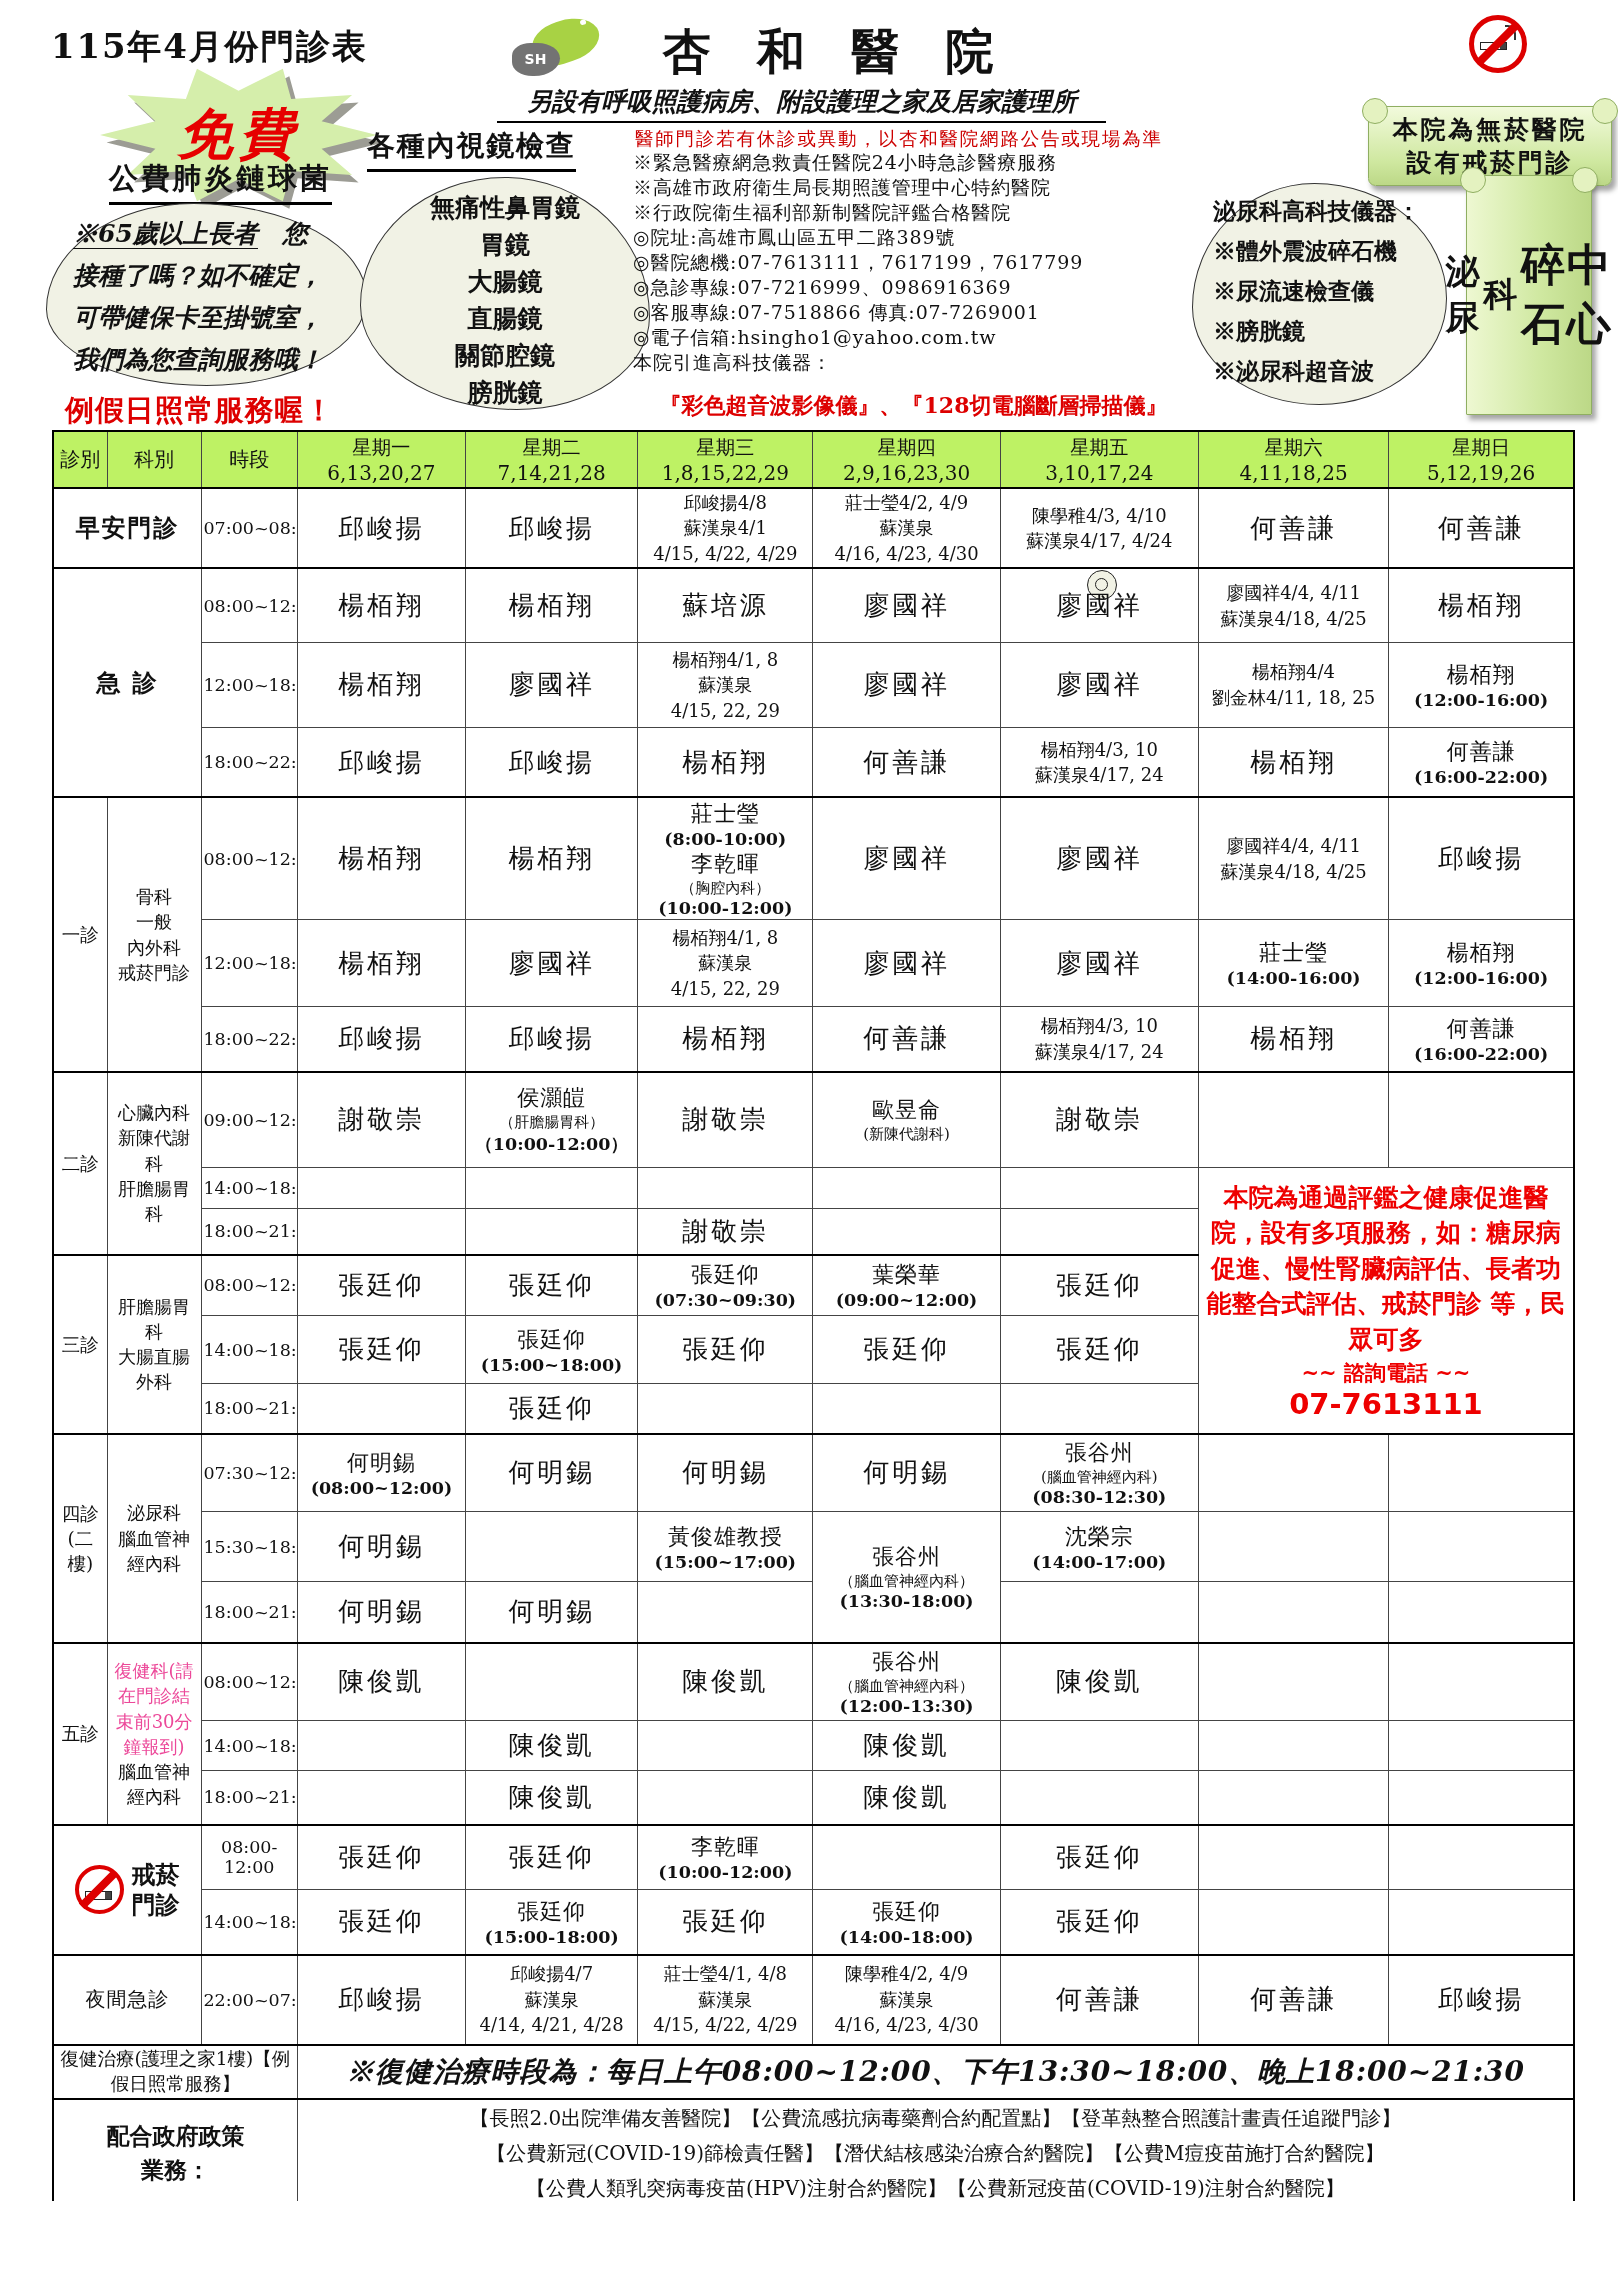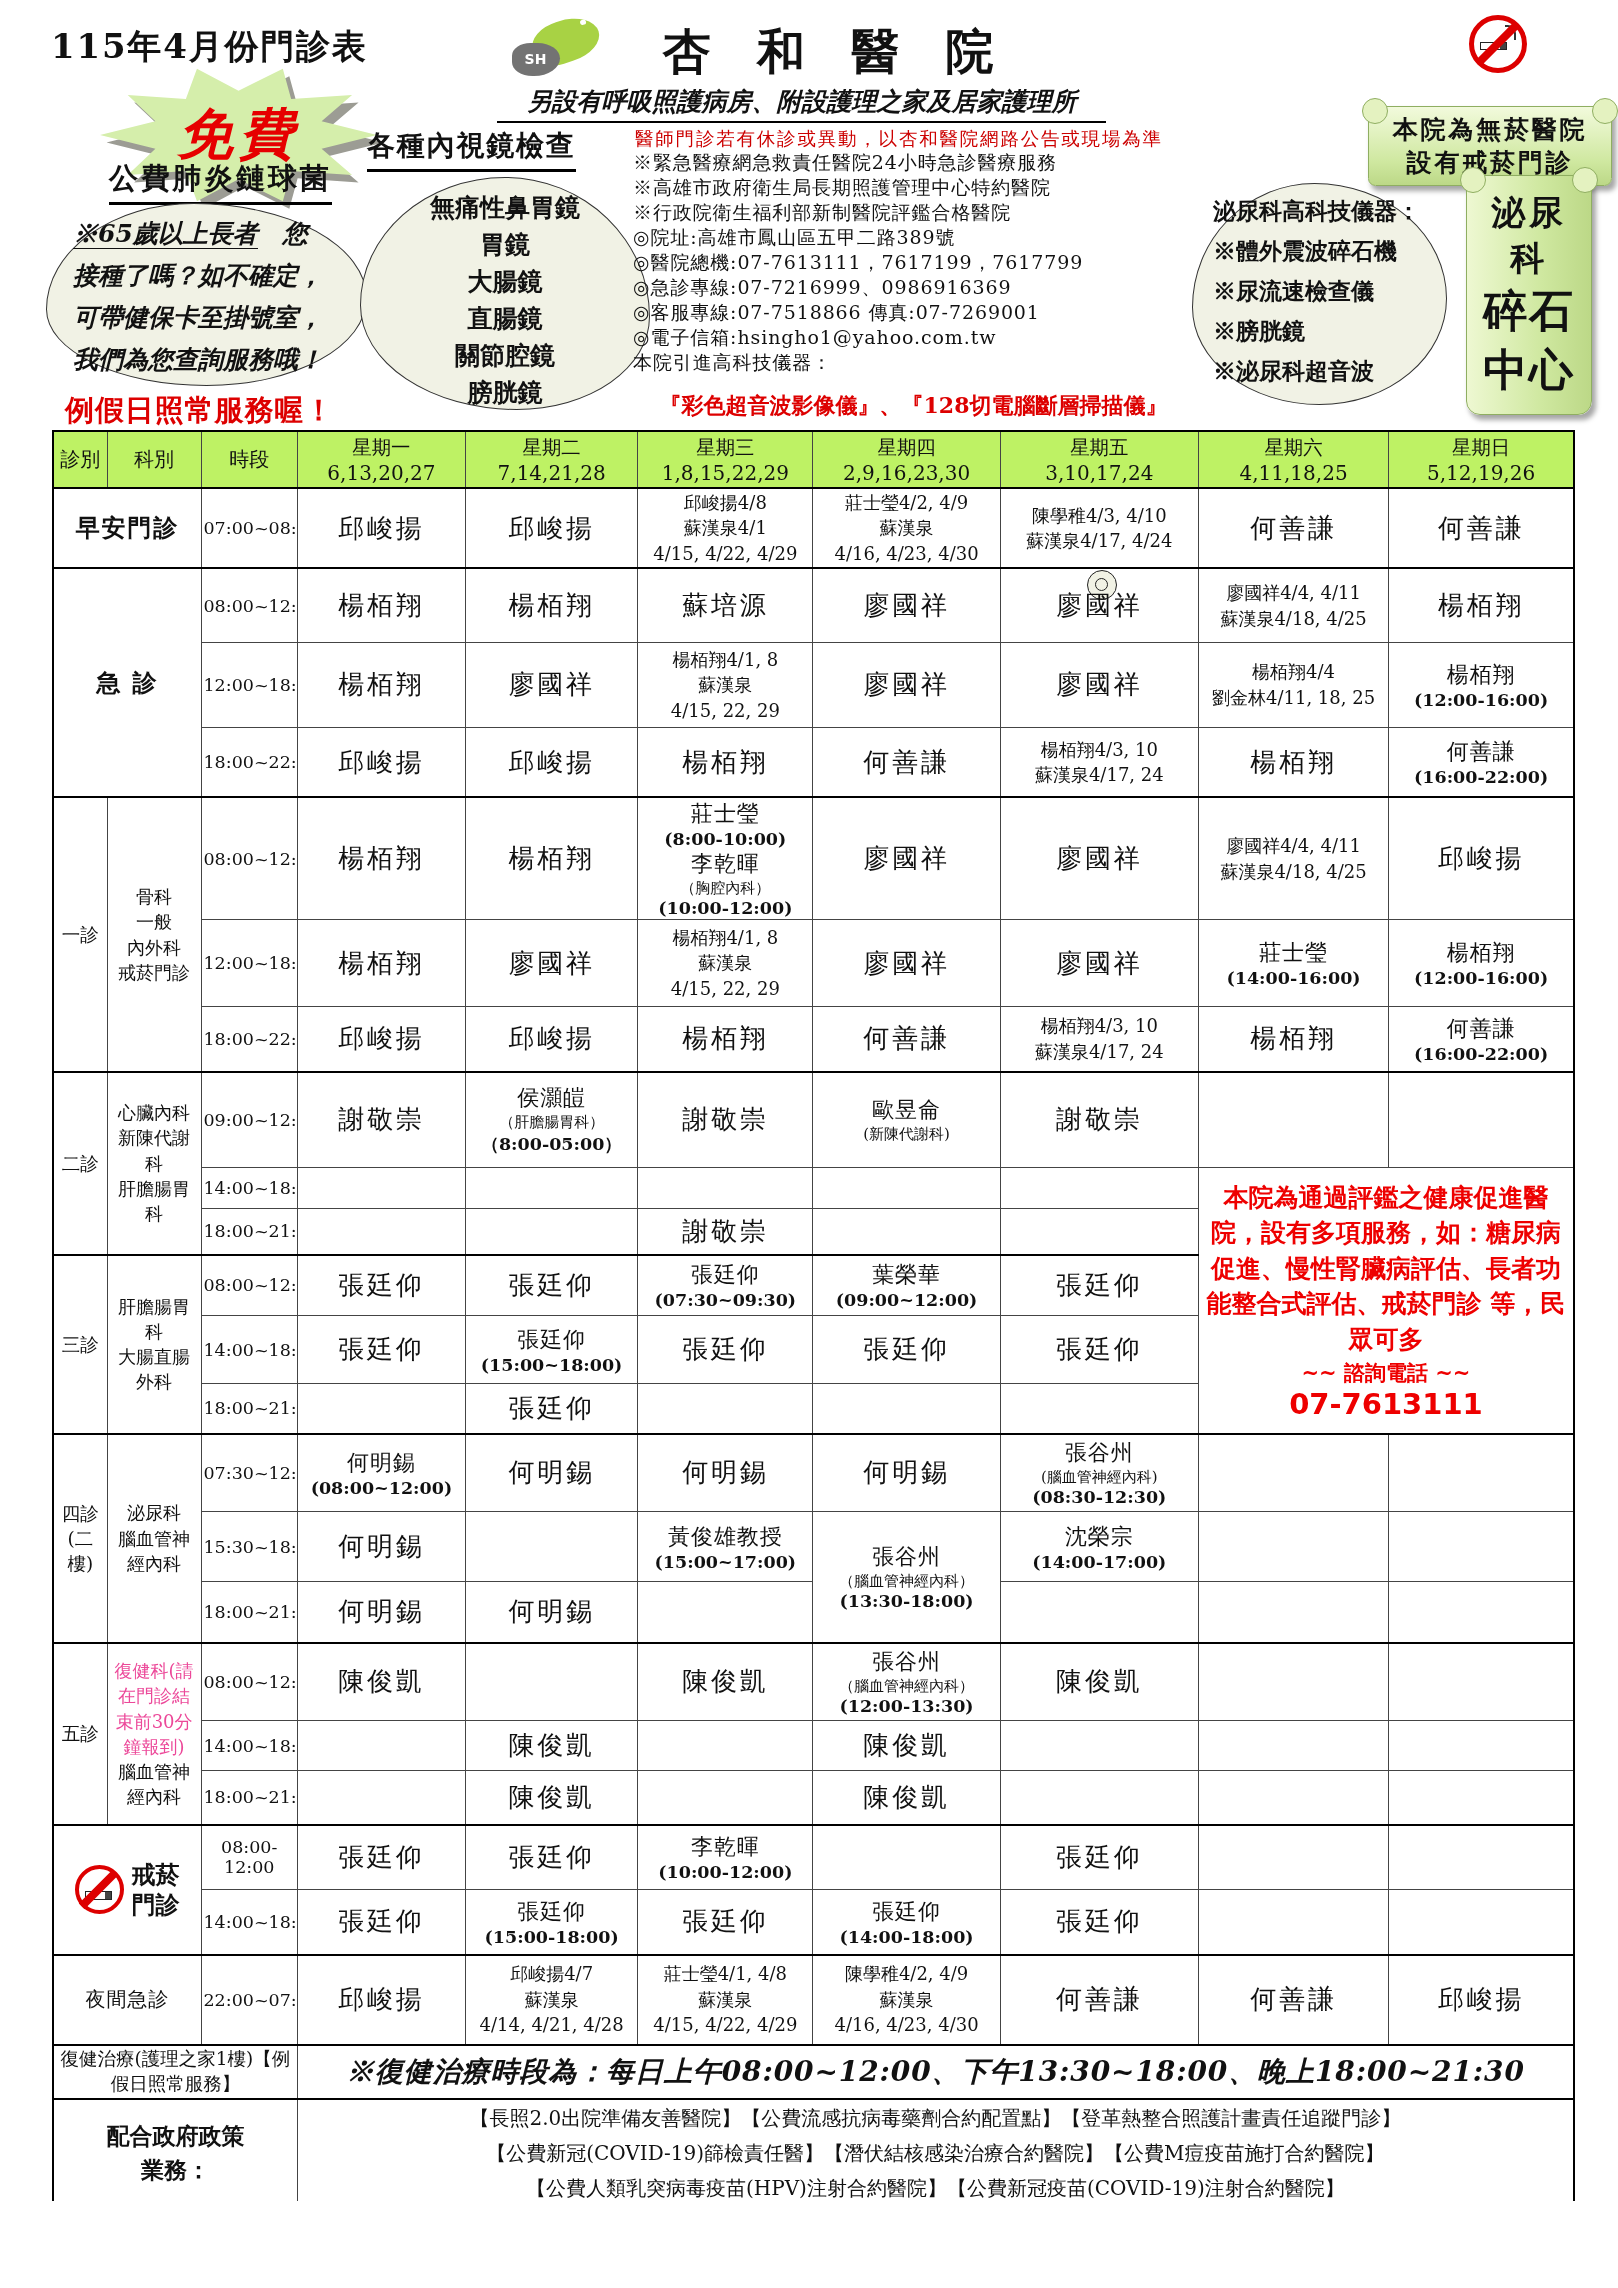--- a/index.html
+++ b/index.html
@@ -46,22 +46,22 @@
   .ns .bar{position:absolute;left:-3.7px;top:50%;margin-top:-4.2px;width:55px;height:8.3px;background:#dd0000;transform:rotate(-45deg);}
   .ns-top{left:1469px;top:14.8px;}
   .scrollh{left:1368px;top:74px;width:242px;height:78px;background:linear-gradient(180deg,#f2fadc,#cfe8a0 70%,#bcd887);
     border:0.9px solid #8fae61;border-radius:7.4px;box-shadow:3.7px 4.6px 5.5px rgba(0,0,0,.35);
     display:flex;flex-direction:column;align-items:center;justify-content:center;font-size:25px;font-weight:bold;line-height:33px;letter-spacing:2.8px;margin-top:32px;}
   .scrollh::before,.scrollv::before{content:"";position:absolute;left:-7.4px;top:-9.2px;width:24px;height:24px;background:#e4f2c0;border:0.9px solid #8fae61;border-radius:50%;}
   .scrollh::after,.scrollv::after{content:"";position:absolute;right:-7.4px;top:-9.2px;width:24px;height:24px;background:#e4f2c0;border:0.9px solid #8fae61;border-radius:50%;}
   .uro-bubble{left:1192px;top:183px;width:255px;height:222px;border-radius:48% 52% 50% 50%/56% 52% 48% 44%;
     font-size:23px;font-weight:bold;line-height:40px;padding:7.4px 0 0 20px;box-sizing:border-box;}
   .scrollv{left:1466px;top:175px;width:124px;height:238px;background:linear-gradient(90deg,#eef8d2,#cfe8a0 60%,#bcd887);
-    border:0.9px solid #8fae61;border-radius:14px;box-shadow:3.7px 4.6px 5.5px rgba(0,0,0,.35);
-    display:flex;flex-direction:column;align-items:center;justify-content:center;font-weight:bold;}
+    border:0.9px solid #8fae61;border-radius:1px;box-shadow:3.7px 4.6px 5.5px rgba(0,0,0,.35);
+    display:flex;flex-direction:row;align-items:center;justify-content:center;font-weight:bold;}
   .scrollv .s1{font-size:34px;letter-spacing:3.7px;}
   .scrollv .s2{font-size:44px;letter-spacing:1.8px;}
 
   
   table.sched{position:absolute;left:52px;top:430px;width:1523px;border-collapse:collapse;table-layout:fixed;border:2.8px solid #000;}
   .sched th,.sched td{border:1.4px solid #444;text-align:center;vertical-align:middle;padding:0.9px 1.8px;overflow:hidden;}
   .sched thead th{background:#bef264;font-weight:normal;}
   .sched thead th{border-bottom:2.8px solid #000;}
   tr.sec>td{border-top:2.8px solid #000;}
   .chd{font-size:20px;}
@@ -335,21 +335,21 @@
         <td rowspan="3" class="dept pre">心臟內科
 新陳代謝
 科
 肝膽腸胃
 科</td>
         <td class="tm">09:00~12:00</td>
         <td class="b">謝敬崇</td>
         <td>
             <div class="nn">侯灝皚</div>
             <div class="tt">（肝膽腸胃科）</div>
-            <div class="ss">（8:00-05:00）</div>
+            <div class="ss">（10:00-12:00）</div>
           </td>
         <td class="b">謝敬崇</td>
         <td>
             <div class="nn">歐昱侖</div>
             <div class="tt">(新陳代謝科)</div>
           </td>
         <td class="b">謝敬崇</td>
         <td></td>
         <td></td>
       </tr>

